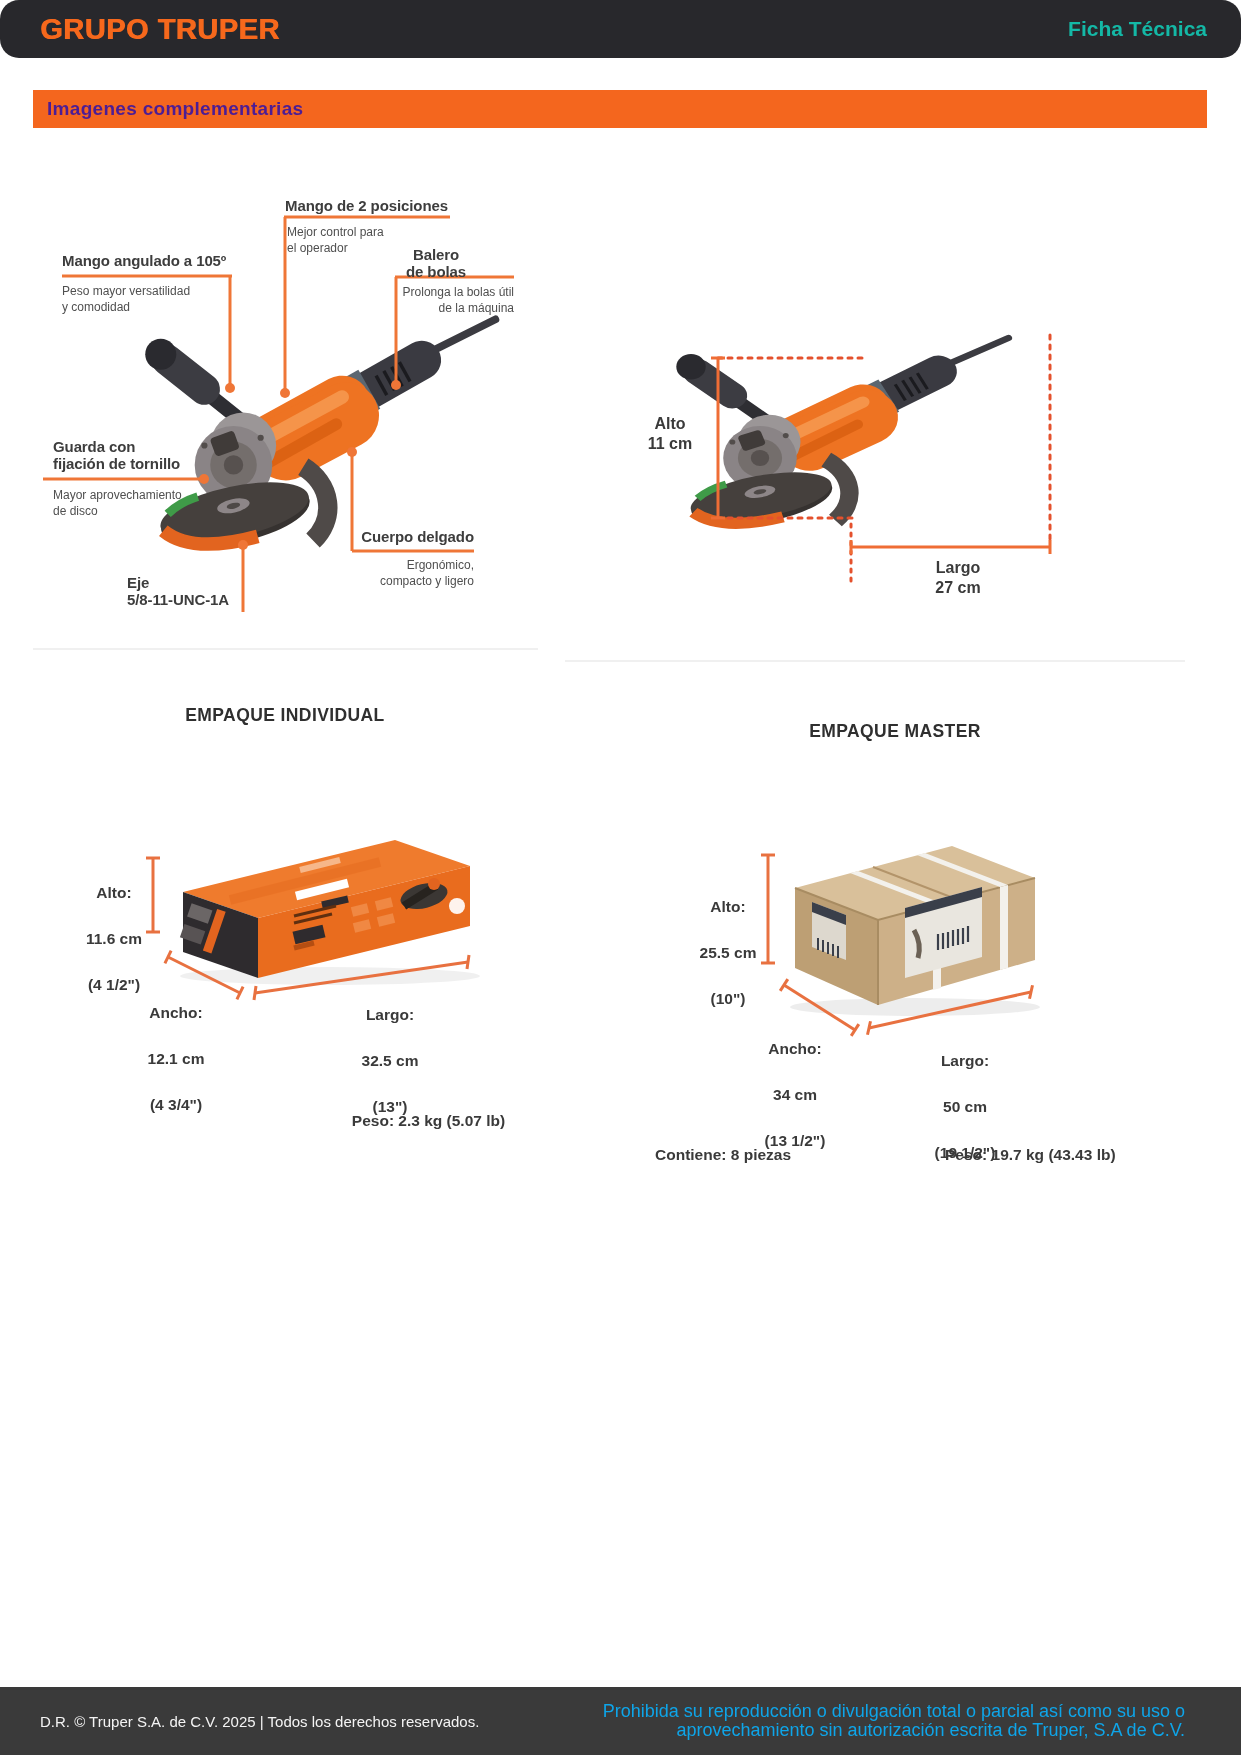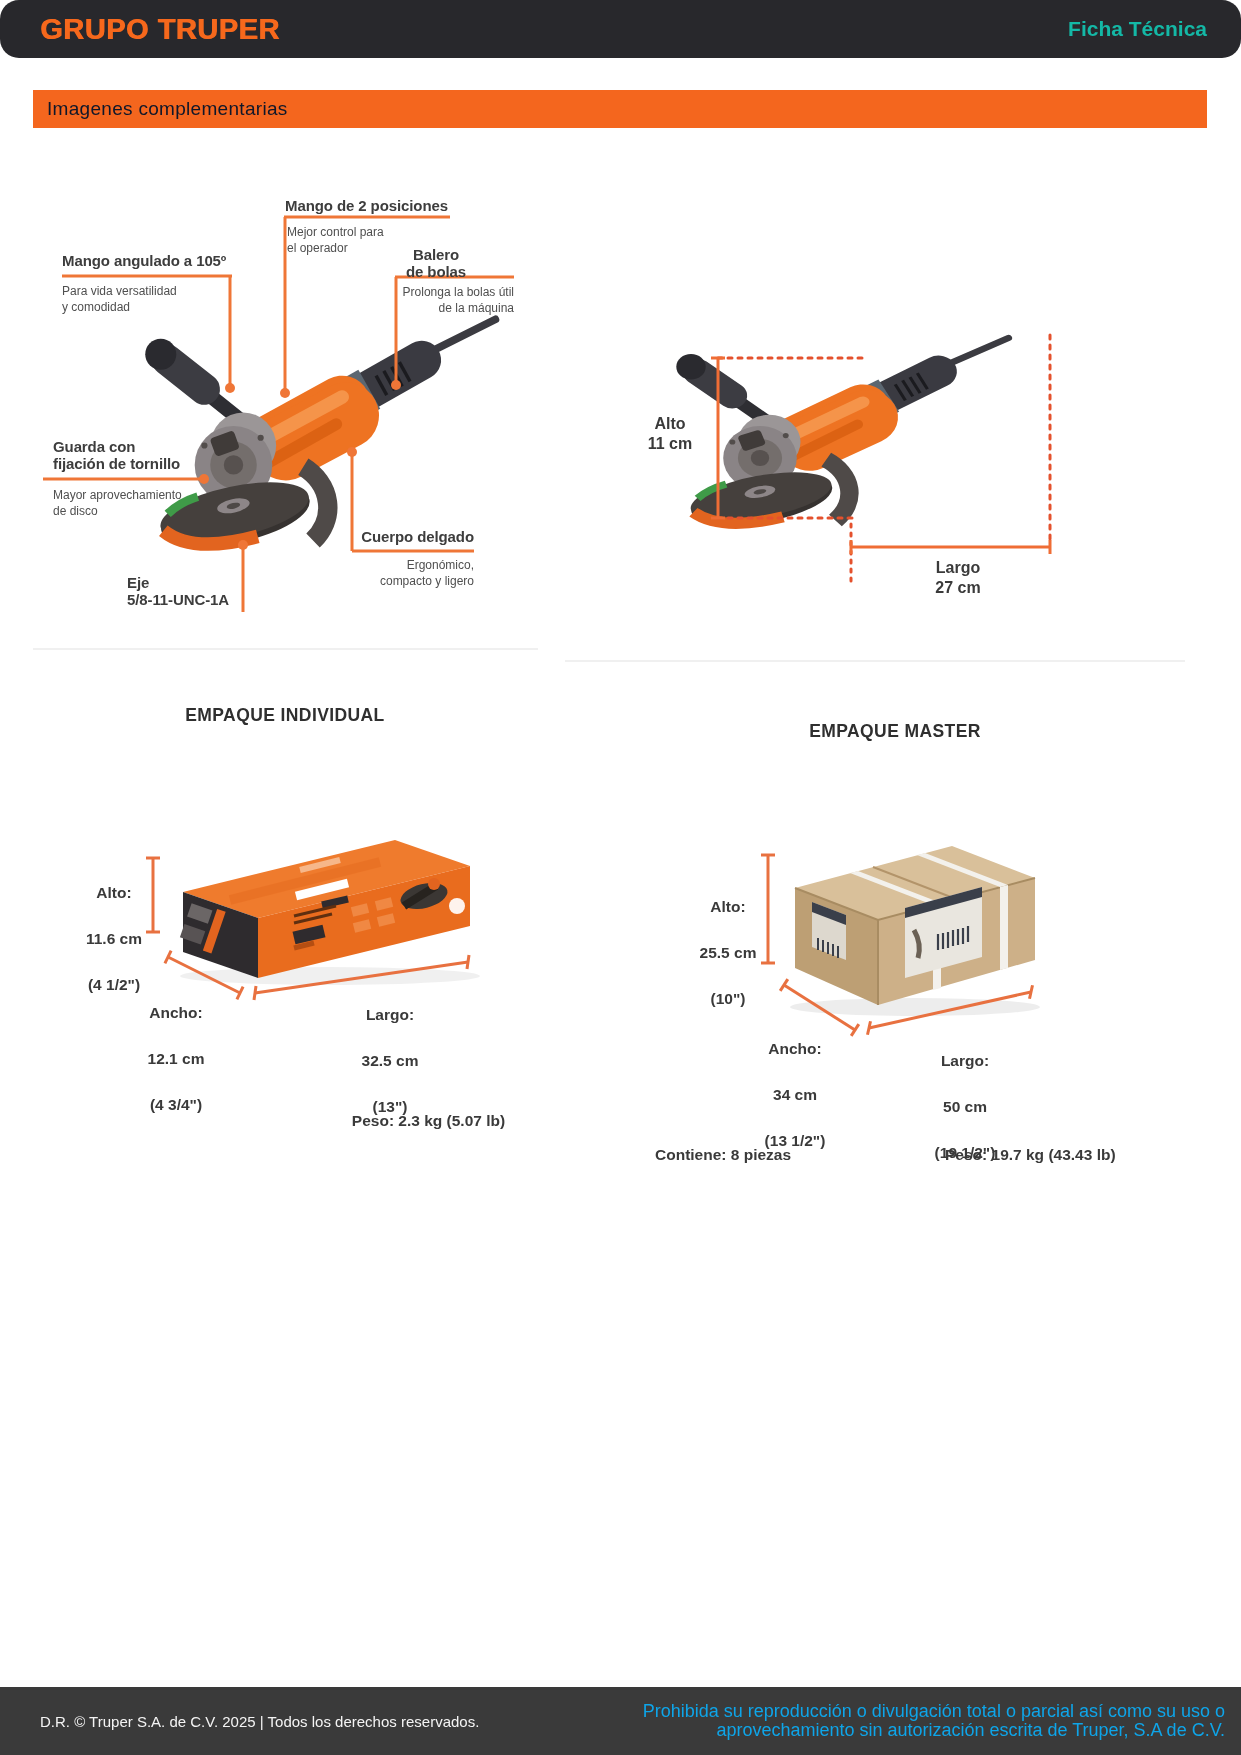--- a/index.html
+++ b/index.html
@@ -9,21 +9,21 @@
   
   .topbar{position:absolute;top:0;left:0;width:1241px;height:58px;background:#28282c;
           display:flex;align-items:center;justify-content:space-between;
           padding:0 34px 0 40px;box-sizing:border-box;border-radius:19px;}
   .logo{color:#f6681c;font-size:29px;font-weight:bold;letter-spacing:0.5px;
         text-shadow:0.8px 0 0 #f6681c;}
   .doc-type{color:#14b8a6;font-size:21px;font-weight:bold;}
 
   
   .section-bar{position:absolute;left:33px;top:90px;width:1174px;height:38px;background:#f4661e;
-               color:#0f172a;font-size:19px;font-weight:normal;letter-spacing:0.3px;
+               color:#4c1d95;font-size:19px;font-weight:bold;letter-spacing:0.3px;
                display:flex;align-items:center;padding-left:14px;box-sizing:border-box;}
 
   .divider{position:absolute;height:2px;background:#f0f0f0;}
 
   
   .art{position:absolute;left:0;top:0;width:1241px;height:1755px;}
 
   
   .lbl{position:absolute;white-space:pre-line;}
   .t{font-weight:bold;font-size:15px;line-height:17px;color:#3d3d3d;letter-spacing:-0.1px;}
@@ -32,21 +32,21 @@
   .ac{text-align:center;}
   .dimbig{font-weight:bold;font-size:16px;line-height:20px;color:#3a3a3a;}
   .h2{font-weight:bold;font-size:17.5px;color:#2f2f2f;letter-spacing:0.4px;text-align:center;}
   .dim{font-weight:bold;font-size:15.5px;line-height:23px;color:#3a3a3a;text-align:center;}
   .dim .b{display:block;}
   .note{font-weight:bold;font-size:15.5px;color:#3a3a3a;}
 
   
   .footer{position:absolute;left:0;top:1687px;width:1241px;height:68px;background:#3a3a3a;
           display:flex;align-items:center;justify-content:space-between;
-          padding:0 16px 0 40px;box-sizing:border-box;}
+          padding:0 56px 0 40px;box-sizing:border-box;}
   .f-left{color:#f4f4f4;font-size:15px;}
   .f-right{color:#0ea5e9;font-size:18px;line-height:19px;text-align:right;white-space:pre-line;}
 </style>
 </head>
 <body>
 
 <div class="page">
 
   <div class="topbar">
     <span class="logo">GRUPO TRUPER</span>
@@ -221,21 +221,21 @@
           <path d="M787.8,979.1 L780.2,990.9"></path>
           <path d="M858.8,1024.1 L851.2,1035.9"></path>
         <path d="M869,1028 L1031,992"></path>
           <path d="M870.5,1021.2 L867.5,1034.8"></path>
           <path d="M1032.5,985.2 L1029.5,998.8"></path>
       </g>
     </g>
   </svg>
 
   <div class="lbl t" style="left:62px;top:252px;width:180px;">Mango angulado a 105º</div>
-  <div class="lbl s" style="left:62px;top:283px;width:185px;">Para vida versatilidad
+  <div class="lbl s" style="left:62px;top:283px;width:185px;">Peso mayor versatilidad
 y comodidad</div>
 
   <div class="lbl t" style="left:285px;top:197px;width:180px;">Mango de 2 posiciones</div>
   <div class="lbl s" style="left:287px;top:224px;width:160px;">Mejor control para
 el operador</div>
 
   <div class="lbl t ar" style="left:358px;top:246px;width:156px;text-align:center;">Balero
 de bolas</div>
   <div class="lbl s ar" style="left:344px;top:284px;width:170px;">Prolonga la bolas útil
 de la máquina</div>

